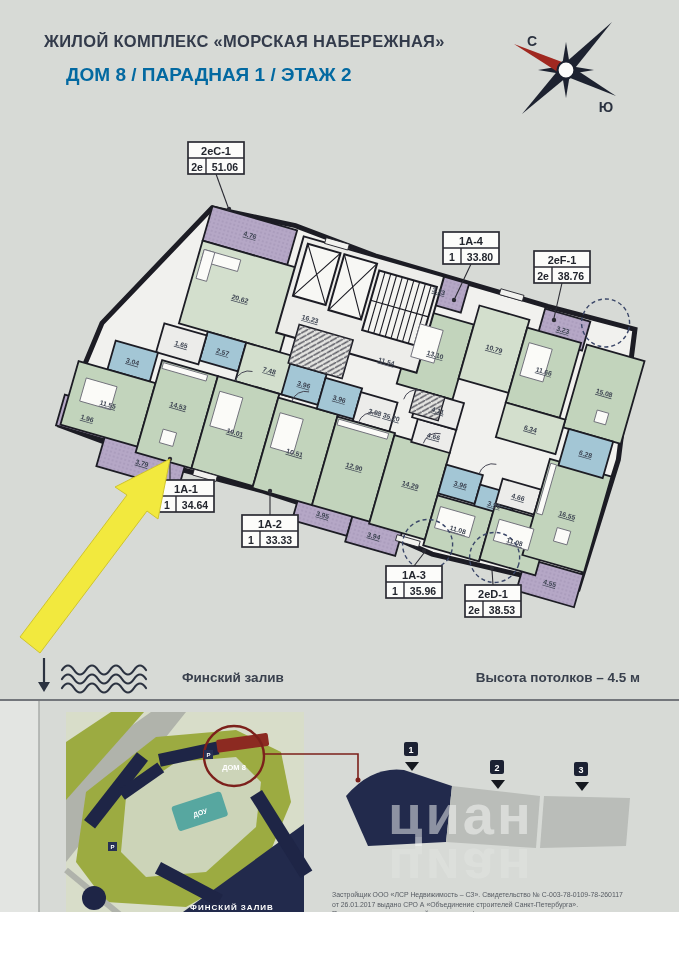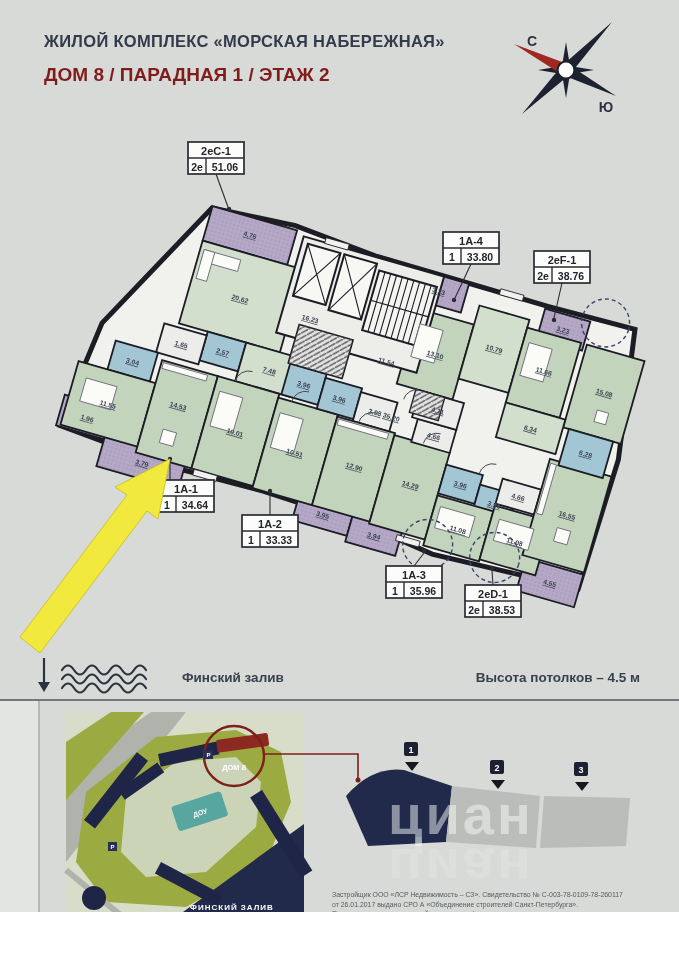--- a/index.html
+++ b/index.html
@@ -1,21 +1,21 @@
 <!DOCTYPE html>
 <html><head>
 <meta charset="utf-8">
 <title>page</title>
 <style>
   html,body{margin:0;padding:0;}
   .page{position:relative;width:679px;height:912px;background:#d7dad6;overflow:hidden;
         font-family:"Liberation Sans",sans-serif;color:#333b4b;}
   .hdr{position:absolute;left:44px;top:32px;}
   .hdr .title{font-size:16.5px;font-weight:bold;letter-spacing:.3px;color:#333b4b;}
-  .hdr .subtitle{font-size:19px;font-weight:bold;margin-top:13px;color:#7f1d1d;}
+  .hdr .subtitle{font-size:19px;font-weight:bold;margin-top:13px;color:#0369a1;margin-left:22px;}
   svg{position:absolute;left:0;top:0;}
   .ar{font-size:6.8px;font-weight:bold;fill:#3d4452;text-decoration:underline;}
   .wall{fill:#f1f1ee;stroke:#1c1c24;stroke-width:5;stroke-linejoin:miter;}
   .rm{stroke:#1c1c24;stroke-width:1.8;}
   .g1{fill:#c2d4bc;} .g2{fill:#d3dfcd;} .bl{fill:#a3c6d5;}
   .furn{fill:#fbfbf8;stroke:#70707a;stroke-width:.9;}
   .door{stroke:#454552;stroke-width:.9;fill:none;}
   .thin{stroke:#1c1c24;stroke-width:1.1;}
   .dash{fill:none;stroke:#3a4668;stroke-width:1.4;stroke-dasharray:4 3;}
   .cal rect.box{fill:#fcfcfa;stroke:#2b2b33;stroke-width:1.7;}

